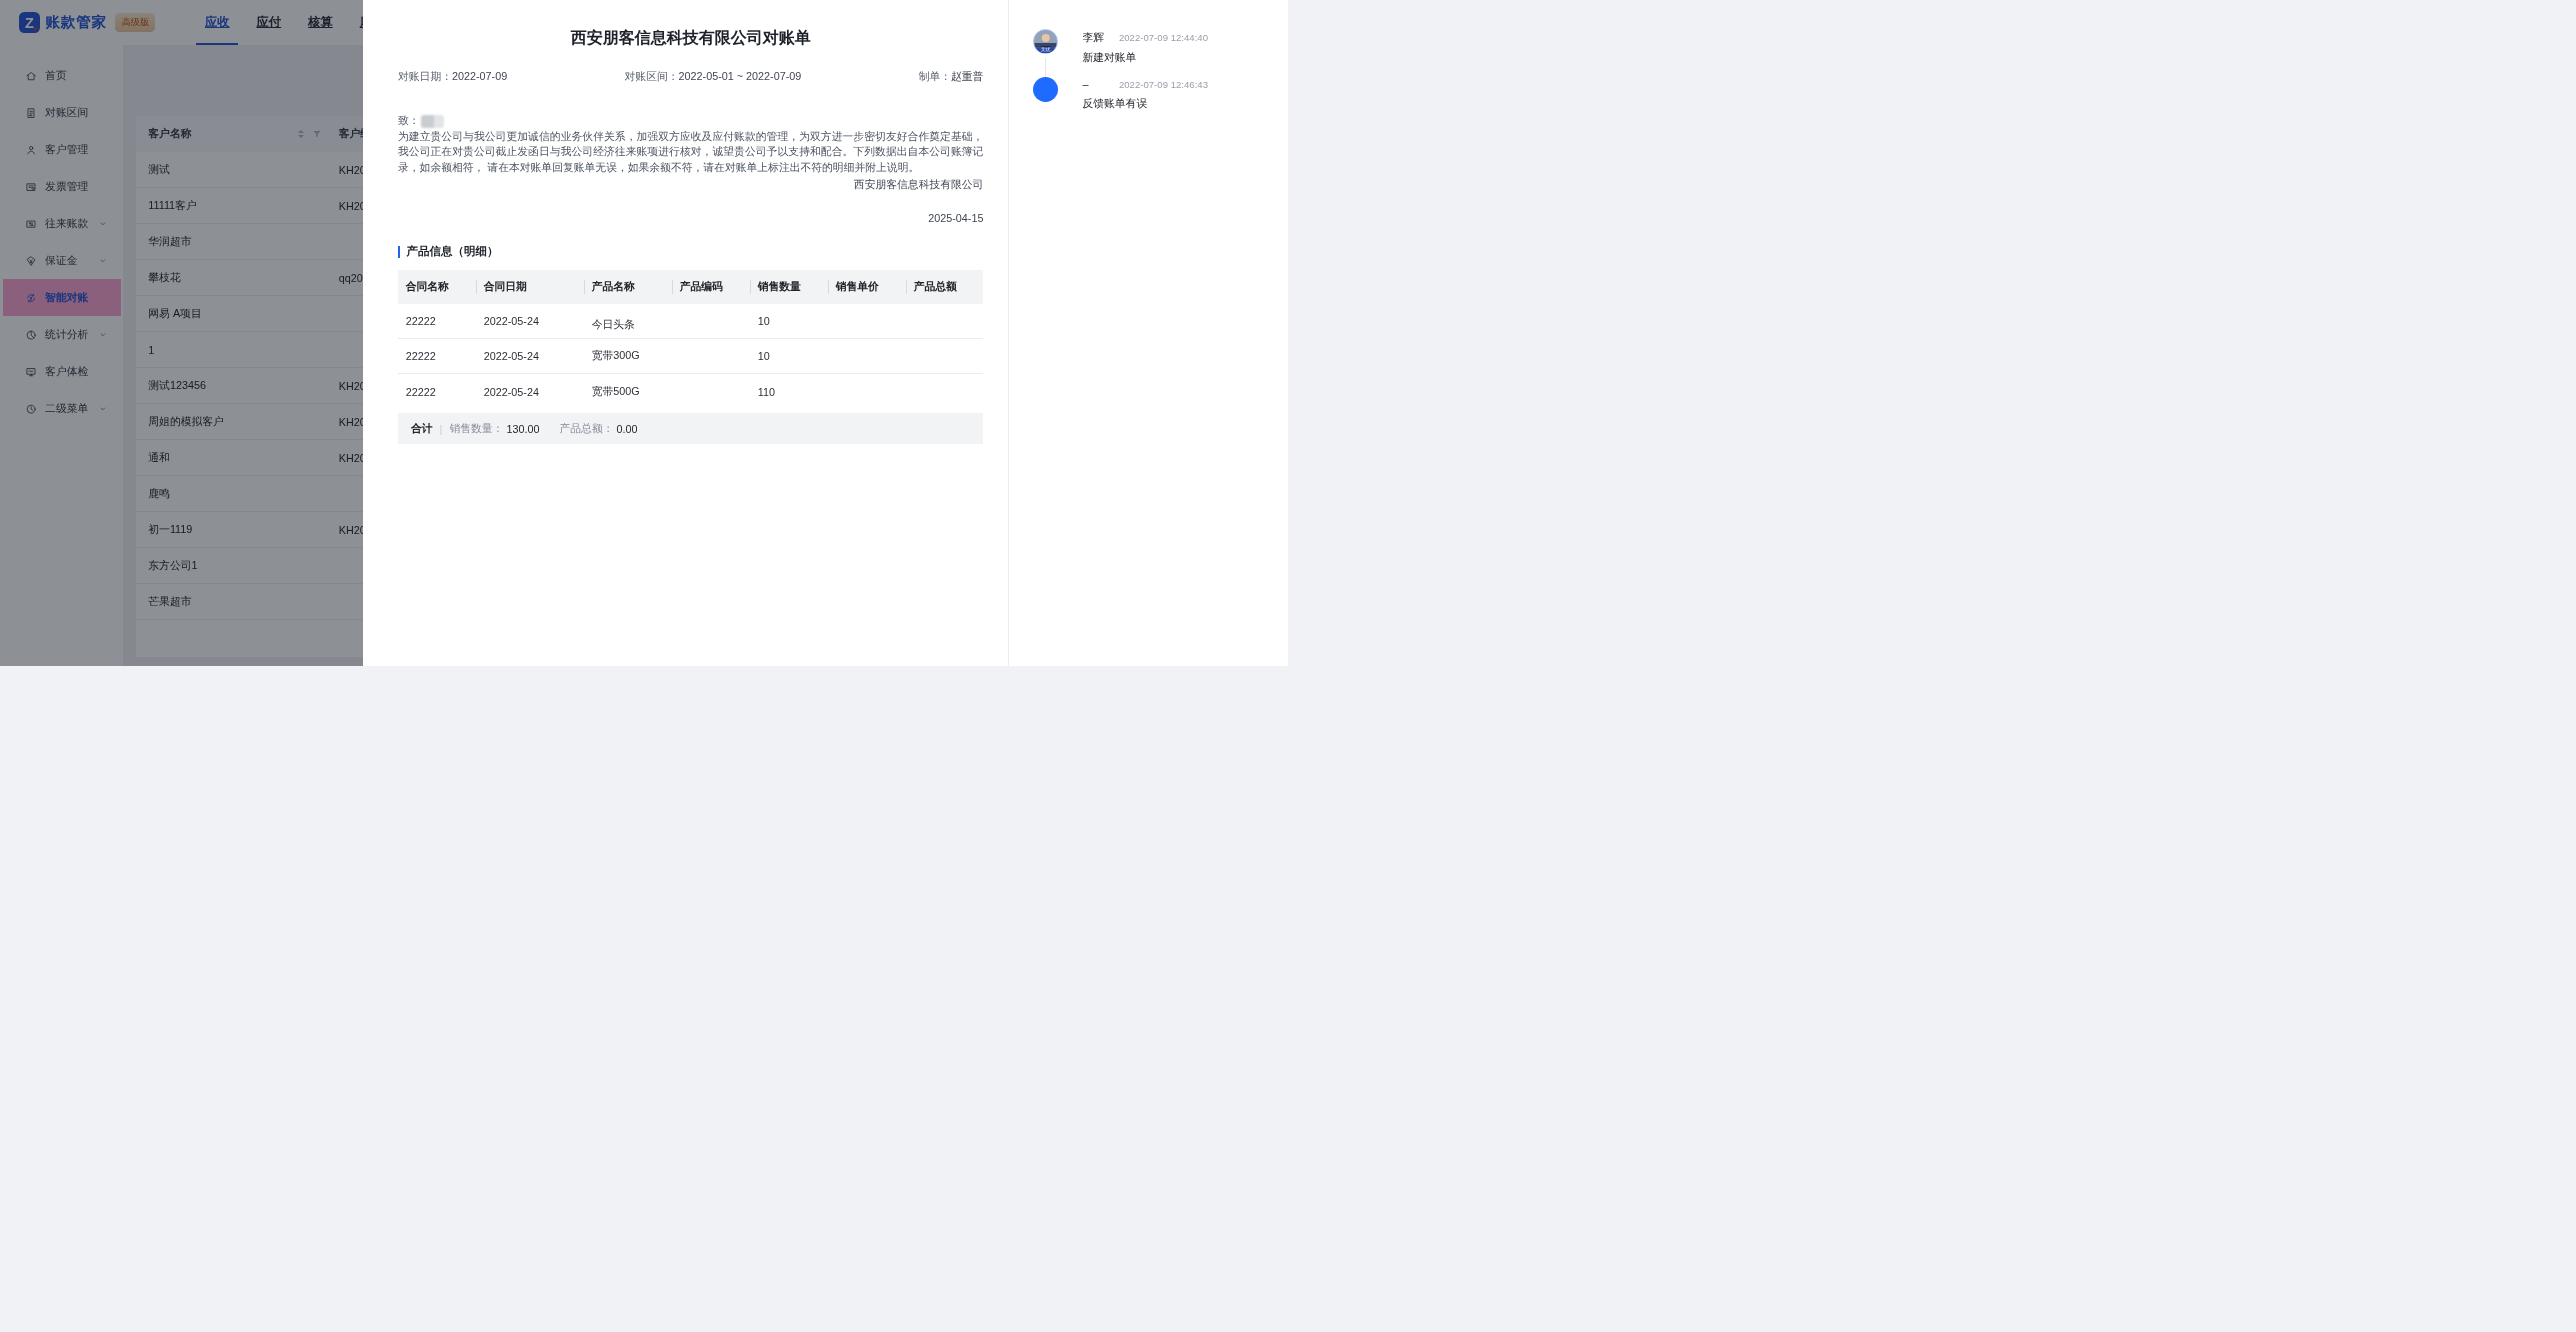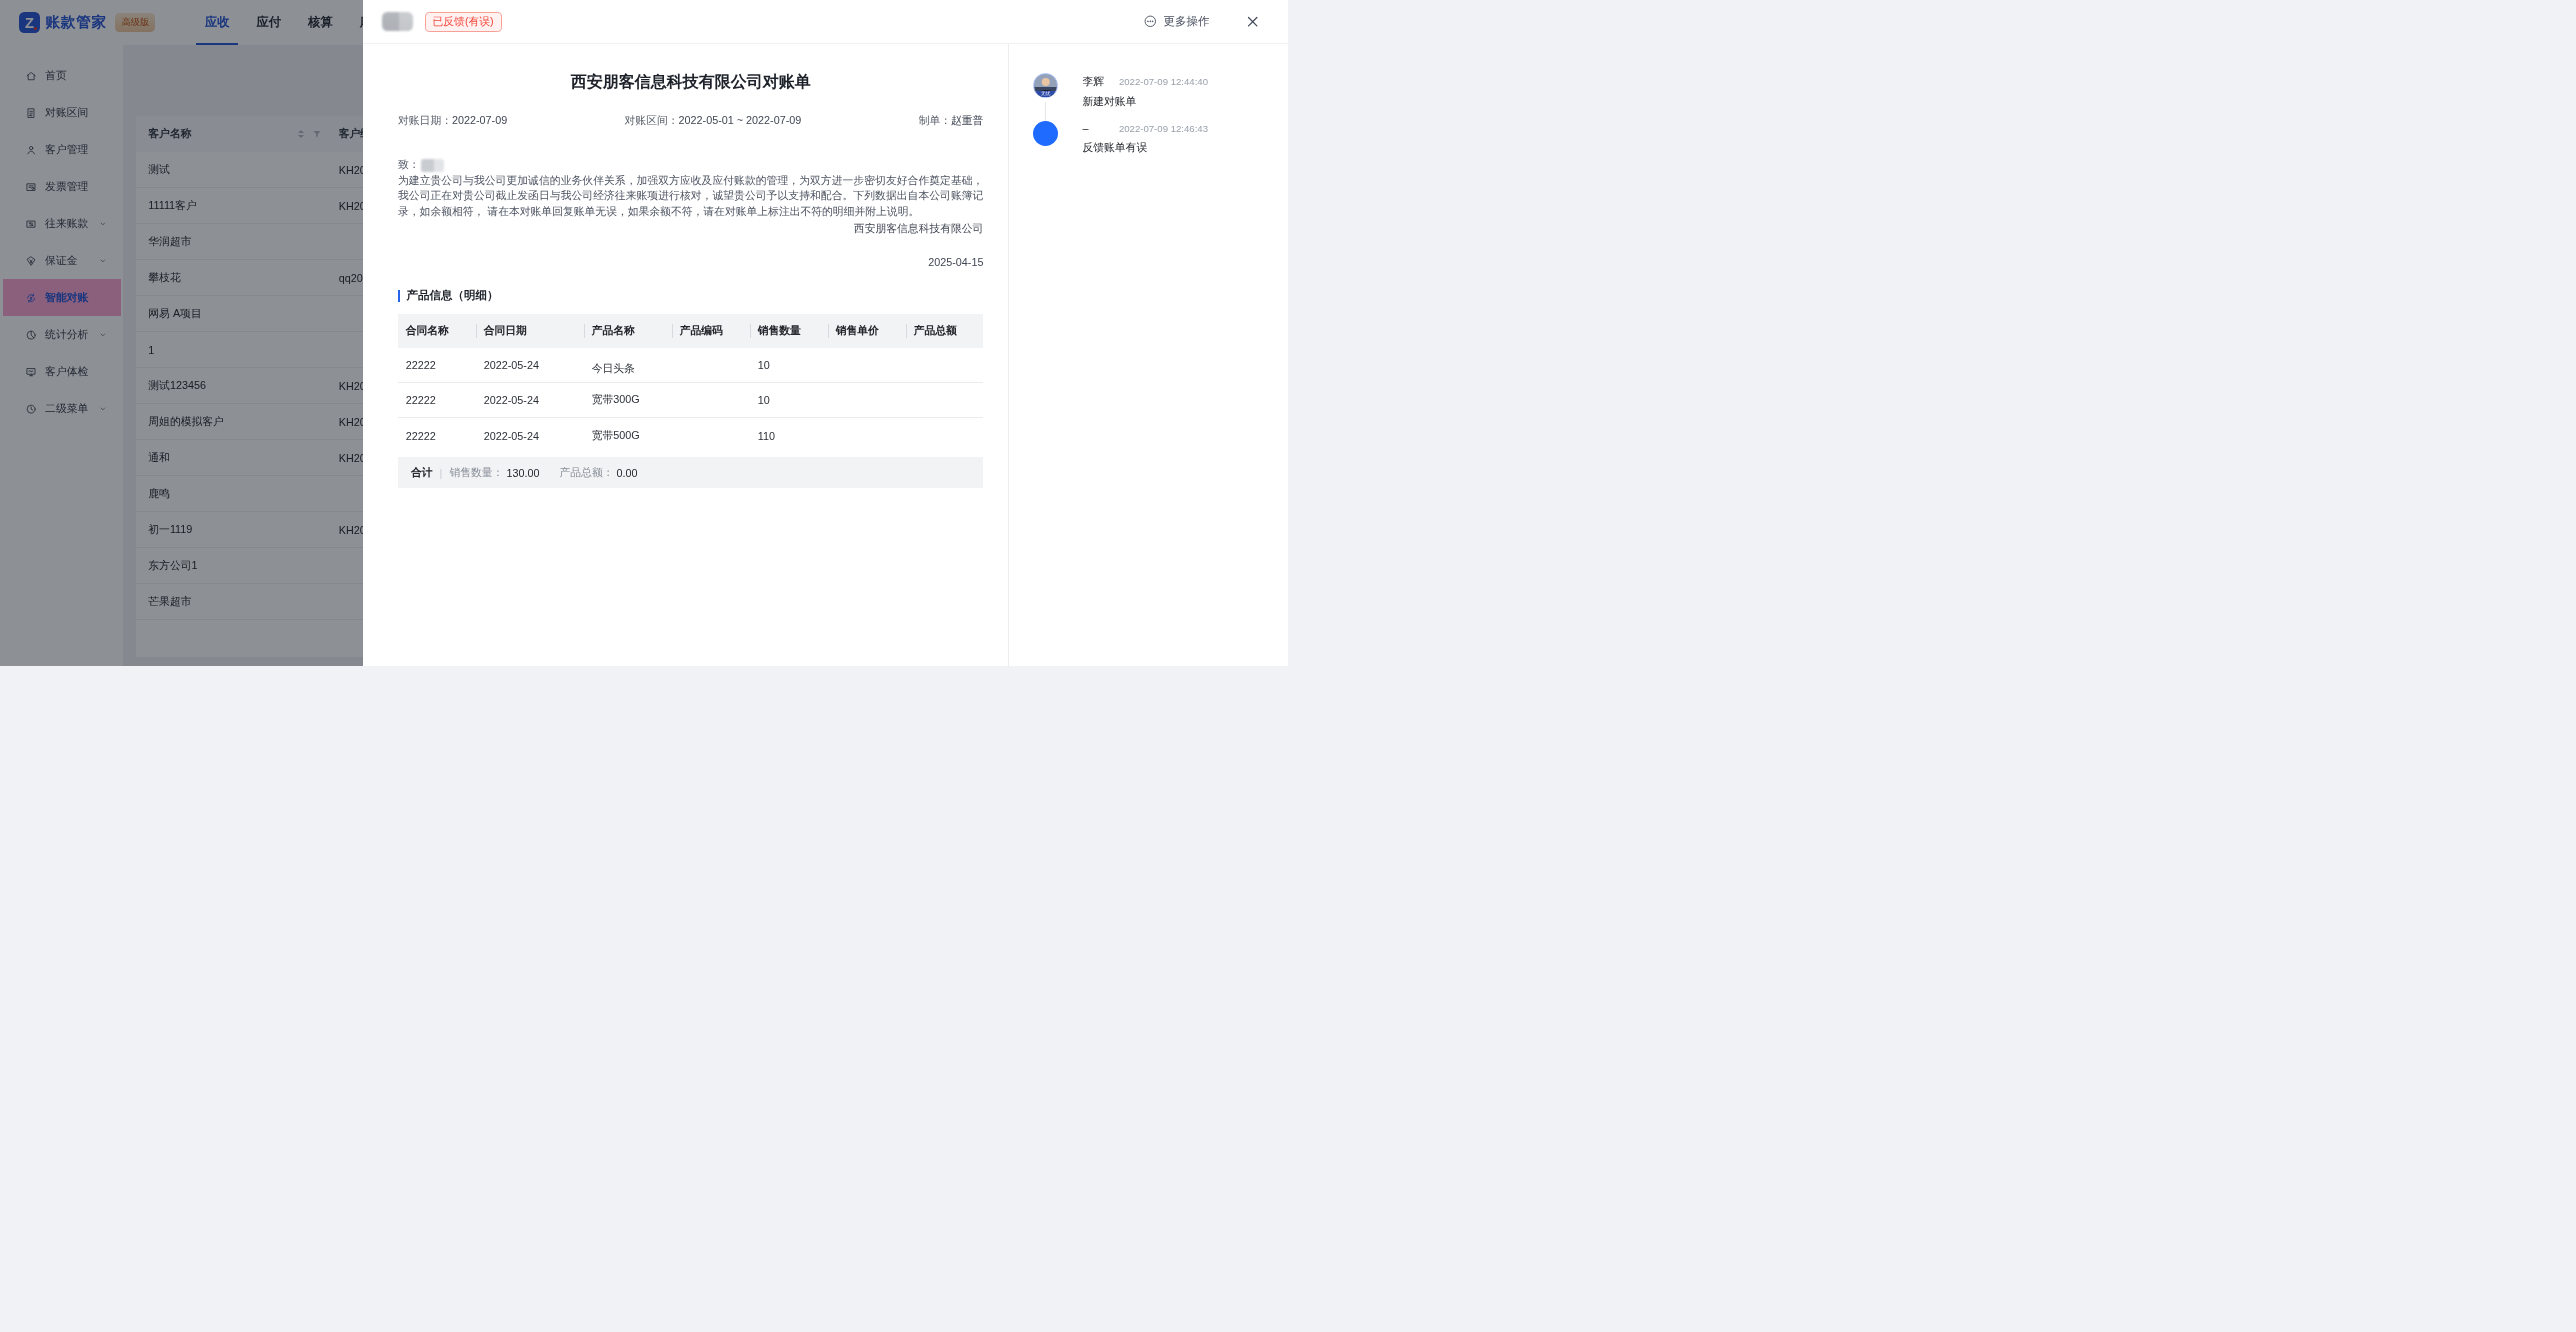--- a/index.html
+++ b/index.html
@@ -7,21 +7,21 @@
   body { font-family:"Liberation Sans", sans-serif; background:#f0f2f5; position:relative; color:#2b2f36; }
   svg { display:block; }
 
   
   .topbar { position:absolute; top:0; left:0; right:0; height:45px; background:#fff; display:flex; align-items:center; z-index:1; }
   .logo-box { width:21px; height:21px; margin-left:19px; border-radius:5.4px; background:#2e5bd6; color:#fff; font-weight:700; font-size:14.6px; display:flex; align-items:center; justify-content:center; position:relative; }
   .logo-box::after { content:""; position:absolute; right:3.1px; bottom:3.1px; width:3.1px; height:3.1px; border-radius:50% 50% 50% 0; background:#e23b2e; }
   .brand { margin-left:5.4px; font-size:14.6px; font-weight:700; color:#2e5bd6; letter-spacing:0.8px; }
   .version-badge { margin-left:8.5px; font-size:9.2px; color:#c2571a; background:linear-gradient(180deg,#f9e8cf,#efc9a0); border-radius:4.6px; padding:3.1px 6.2px; }
   .tabs { margin-left:48px; display:flex; gap:24px; height:100%; align-items:center; }
-  .tab { font-size:12.3px; font-weight:600; color:#30353e; position:relative; height:100%; display:flex; align-items:center; cursor:pointer; padding:0 1.5px; }
+  .tab { font-size:12.3px; font-weight:600; color:#30353e; position:relative; height:100%; display:flex; align-items:center; cursor:pointer; padding:0 1.5px;text-decoration:underline; }
   .tab.active { color:#2e5bd6; }
   .tab.active::after { content:""; position:absolute; left:-7px; right:-7px; bottom:0; height:2.3px; background:#2e5bd6; }
 
   
   .sidebar { position:absolute; top:45px; left:0; bottom:0; width:123px; background:#fff; padding-top:12.3px; z-index:1; }
   .side-item { height:37px; display:flex; align-items:center; padding-left:22px; padding-right:10.8px; margin:0 2.3px 0 3.1px; color:#3d434e; font-size:10.8px; cursor:pointer; }
   .side-item .icn { width:12.3px; height:12.3px; margin-right:7.7px; flex:none; }
   .side-item .icn svg { width:12.3px; height:12.3px; fill:none; stroke:currentColor; stroke-width:1.6; stroke-linecap:round; stroke-linejoin:round; }
   .side-item .lbl { flex:1; white-space:nowrap; }
   .side-item .chev { width:7.7px; height:7.7px; flex:none; margin-right:3.1px; }
@@ -303,42 +303,20 @@
       <div class="crow">
         <div class="cname">芒果超市</div>
         <div class="ccode"></div>
       </div>
     </div>
 </main>
 
 <div class="overlay"></div>
 
 <section class="drawer">
-  <div class="dhead">
-    <div class="redacted"></div>
-    <div class="status-badge">已反馈(有误)</div>
-    <div class="head-right">
-      <div class="more-btn">
-        <span class="mi">
-          <svg viewBox="0 0 24 24">
-              <circle cx="12" cy="12" r="8.6"></circle>
-              <circle cx="8.1" cy="12" r="0.7" fill="#4a5160"></circle>
-              <circle cx="12" cy="12" r="0.7" fill="#4a5160"></circle>
-              <circle cx="15.9" cy="12" r="0.7" fill="#4a5160"></circle>
-            </svg>
-        </span>
-        <span>更多操作</span>
-      </div>
-      <div class="close-btn">
-        <svg viewBox="0 0 24 24">
-            <path d="M5.5 5.5l13 13M18.5 5.5l-13 13"></path>
-          </svg>
-      </div>
-    </div>
-  </div>
 
   <div class="dbody">
     <div class="doc-area">
       <div class="doc">
         <h1 class="doc-title">西安朋客信息科技有限公司对账单</h1>
 
         <div class="meta">
           <span><span class="lab">对账日期：</span><span class="val">2022-07-09</span></span>
           <span><span class="lab">对账区间：</span><span class="val">2022-05-01 ~ 2022-07-09</span></span>
           <span><span class="lab">制单：</span><span class="val">赵重普</span></span>

